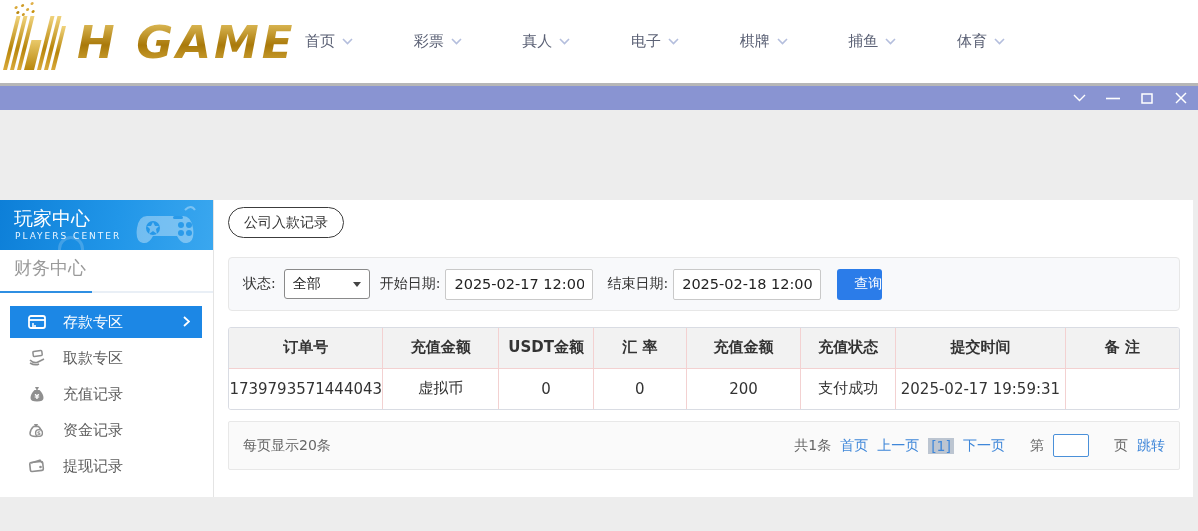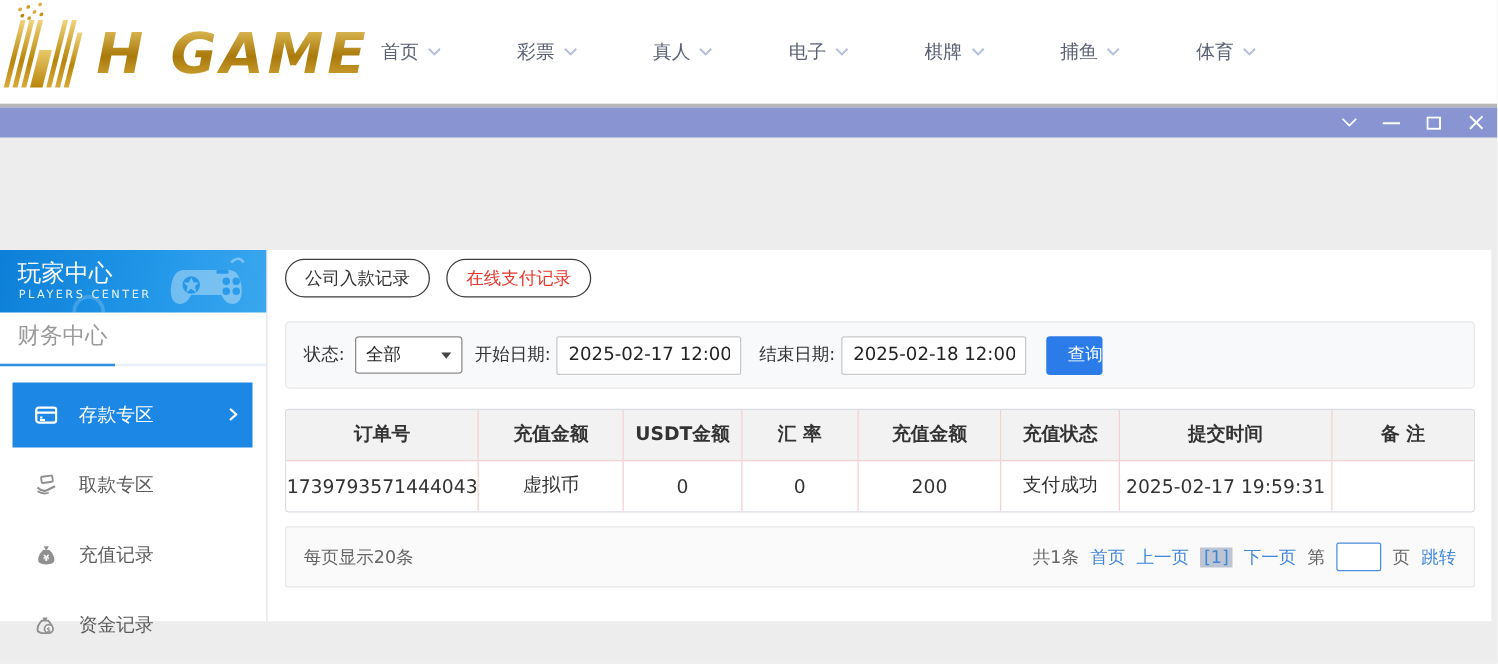--- a/index.html
+++ b/index.html
@@ -42,21 +42,21 @@
   .side-banner .t1 { position:absolute; left:14px; top:6px; color:#fff; font-size:19px; }
   .side-banner .t2 { position:absolute; left:15px; top:31px; color:#eaf6ff; font-size:9px; letter-spacing:2px; }
   .side-banner svg.pad { position:absolute; right:6px; top:2px; opacity:.35; }
   .side-banner .ring { position:absolute; left:58px; top:36px; width:26px; height:26px; border:3px solid rgba(255,255,255,.18); border-radius:50%; }
 
   .side-section-title { position:absolute; left:14px; top:56px; font-size:18px; color:#9a9a9a; }
   .side-underline-base { position:absolute; left:0; top:91px; width:213px; height:2px; background:#e9eff6; }
   .side-underline-accent { position:absolute; left:0; top:91px; width:92px; height:2px; background:#2f8fe2; }
 
   .menu { position:absolute; left:10px; top:106px; width:192px; }
-  .menu-item { height:52px; margin-bottom:4px; display:flex; align-items:center; padding-left:18px; gap:17px;
+  .menu-item { height:32px; margin-bottom:4px; display:flex; align-items:center; padding-left:18px; gap:17px;
     color:#5c5c5c; font-size:15px; cursor:pointer; }
   .menu-item.active { background:#1c87e5; color:#ffffff; }
   .menu-item .mi-icon { width:18px; height:18px; display:flex; align-items:center; justify-content:center; }
   .menu-item .chev { margin-left:auto; margin-right:12px; }
 
   
   .tabs { position:absolute; left:228px; top:7px; display:flex; gap:13px; }
   .tab-pill { height:31px; padding:0 15px; display:flex; align-items:center; background:#fff;
     border:1px solid #3c3c3c; border-radius:16px; font-size:14px; color:#333; cursor:pointer; }
   .tab-pill.active { color:#e8372c; }
@@ -78,21 +78,21 @@
   table { width:100%; border-collapse:collapse; }
   th { height:40px; background:#f2f2f2; font-size:15px; font-weight:bold; color:#333; border-bottom:1px solid #f3d1d1; }
   th + th, td + td { border-left:1px solid #f3d1d1; }
   td { height:41px; background:#fff; font-size:15px; color:#333; text-align:center; }
 
   
   .pagebox { position:absolute; left:228px; top:221px; width:952px; height:49px; background:#fafafa;
     border:1px solid #e8e8e8; border-radius:2px; display:flex; align-items:center; justify-content:space-between; padding:0 14px; }
   .pagebox .left { font-size:14px; color:#666; }
   .pager { display:flex; align-items:center; gap:9px; font-size:14px; }
-  .pager .muted { color:#666; }
+  .pager .muted { color:#666;margin-left:16px; }
   .pager a { color:#3f87d9; text-decoration:none; cursor:pointer; }
   .pager .current { background:#bcc5d1; color:#3f87d9; padding:0 3px; cursor:default; }
   .jump-input { width:36px; height:23px; border:1px solid #4a90d9; border-radius:2px; background:#fff; }
 </style>
 </head>
 <body>
 
 <div class="stage">
 
   <div class="header">
@@ -263,21 +263,20 @@
               <path d="M3 6 l9 -3 2 3" fill="none" stroke="#8f8f8f" stroke-width="1.4"></path>
               <circle cx="12.5" cy="10" r="1.3" fill="#8f8f8f"></circle>
             </svg>
         </span>
         <span>提现记录</span>
       </div>
     </div>
 
     <div class="tabs">
       <div class="tab-pill">公司入款记录</div>
-      <div class="tab-pill active">在线支付记录</div>
     </div>
 
     <div class="filterbox">
       <label>状态:</label>
       <div class="sel">
         <span>全部</span>
         <span class="caret"></span>
       </div>
       <label>开始日期:</label>
       <input class="txt" value="2025-02-17 12:00:00" style="">

